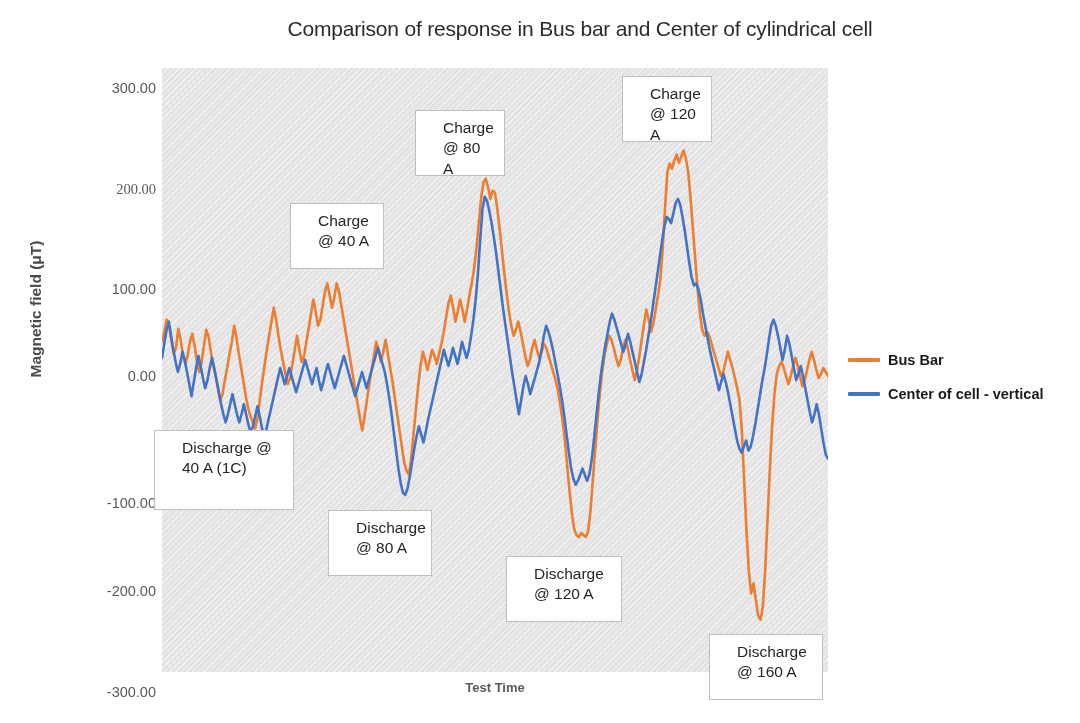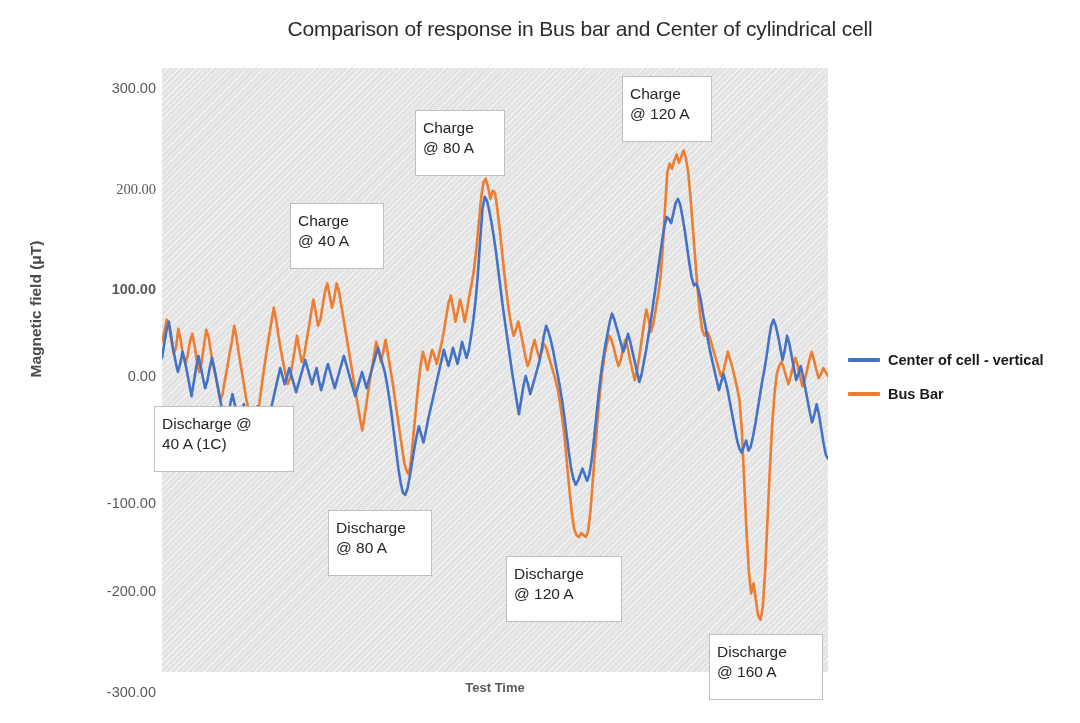--- a/index.html
+++ b/index.html
@@ -66,21 +66,21 @@
     font-weight:bold;
     color:#5a5a5a;
     white-space:nowrap;
   }
 
   .callout{
     position:absolute;
     background:#ffffff;
     border:1px solid #bfbfbf;
     box-sizing:border-box;
-    padding:7px 11px 8px 7px;
+    padding:7px 11px 8px 27px;
     font-size:15.5px;
     line-height:1.32;
     color:#262626;
     white-space:pre-line;
     z-index:5;
   }
 
   .legend{position:absolute;left:848px;top:352px;width:230px;}
   .legend-row{
     display:flex;align-items:center;
@@ -104,51 +104,51 @@
 
 <div id="chart-root">
 
   <div class="chart-title">Comparison of response in Bus bar and Center of cylindrical cell</div>
 
   <div class="y-axis-title">Magnetic field (μT)</div>
 
   <div class="y-axis-labels">
       <div class="ytick" style="top: 0px;">300.00</div>
       <div class="ytick" style="top: 100.667px; font-family: Liberation Serif, serif;">200.00</div>
-      <div class="ytick" style="top: 201.333px; font-weight: bold;">100.00</div>
+      <div class="ytick" style="top: 201.333px;">100.00</div>
       <div class="ytick" style="top: 288px;">0.00</div>
       <div class="ytick" style="top: 415px;">-100.00</div>
       <div class="ytick" style="top: 503.333px;">-200.00</div>
       <div class="ytick" style="top: 604px;">-300.00</div>
     </div>
 
   <div class="plot-area">
     <svg class="plot-svg" viewBox="0 0 666 604" preserveAspectRatio="none">
       <g>
           <polyline points="0.00,273.81 2.33,263.75 4.66,251.67 6.99,257.71 9.31,271.80 11.64,285.89 13.97,279.85 16.30,260.73 18.63,271.80 20.96,287.91 23.29,295.96 25.62,287.91 27.94,273.81 30.27,265.76 32.60,277.84 34.93,292.94 37.26,304.01 39.59,293.95 41.92,277.84 44.24,261.73 46.57,268.78 48.90,283.88 51.23,297.97 53.56,308.04 55.89,320.12 58.22,332.20 60.55,326.16 62.87,312.07 65.20,299.99 67.53,285.89 69.86,273.81 72.19,257.71 74.52,269.79 76.85,285.89 79.17,299.99 81.50,314.08 83.83,328.17 86.16,340.25 88.49,348.31 90.82,354.35 93.15,360.39 95.48,350.32 97.80,332.20 100.13,314.08 102.46,297.97 104.79,281.87 107.12,267.77 109.45,253.68 111.78,239.59 114.10,251.67 116.43,267.77 118.76,281.87 121.09,293.95 123.42,306.03 125.75,316.09 128.08,310.05 130.41,295.96 132.73,281.87 135.06,267.77 137.39,281.87 139.72,293.95 142.05,287.91 144.38,273.81 146.71,259.72 149.03,245.63 151.36,231.53 153.69,243.61 156.02,257.71 158.35,251.67 160.68,237.57 163.01,223.48 165.34,215.43 167.66,227.51 169.99,239.59 172.32,229.52 174.65,215.43 176.98,223.48 179.31,237.57 181.64,251.67 183.97,265.76 186.29,279.85 188.62,293.95 190.95,308.04 193.28,322.13 195.61,336.23 197.94,350.32 200.27,362.40 202.59,348.31 204.92,332.20 207.25,316.09 209.58,302.00 211.91,287.91 214.24,273.81 216.57,281.87 218.90,293.95 221.22,283.88 223.55,271.80 225.88,285.89 228.21,299.99 230.54,314.08 232.87,330.19 235.20,346.29 237.52,362.40 239.85,378.51 242.18,394.61 244.51,402.67 246.84,406.69 249.17,390.59 251.50,366.43 253.83,342.27 256.15,318.11 258.48,297.97 260.81,283.88 263.14,291.93 265.47,302.00 267.80,291.93 270.13,281.87 272.45,287.91 274.78,295.96 277.11,285.89 279.44,275.83 281.77,263.75 284.10,249.65 286.43,235.56 288.76,227.51 291.08,239.59 293.41,253.68 295.74,243.61 298.07,231.53 300.40,241.60 302.73,253.68 305.06,241.60 307.38,227.51 309.71,215.43 312.04,201.33 314.37,181.20 316.70,156.03 319.03,130.87 321.36,114.76 323.69,110.73 326.01,118.79 328.34,130.87 330.67,122.81 333.00,124.83 335.33,140.93 337.66,161.07 339.99,183.21 342.31,205.36 344.64,225.49 346.97,243.61 349.30,257.71 351.63,267.77 353.96,261.73 356.29,253.68 358.62,263.75 360.94,275.83 363.27,287.91 365.60,297.97 367.93,291.93 370.26,279.85 372.59,271.80 374.92,281.87 377.24,289.92 379.57,283.88 381.90,275.83 384.23,279.85 386.56,287.91 388.89,295.96 391.22,304.01 393.55,312.07 395.87,322.13 398.20,336.23 400.53,352.33 402.86,372.47 405.19,397.63 407.52,422.80 409.85,444.95 412.17,461.05 414.50,467.09 416.83,469.11 419.16,465.08 421.49,467.09 423.82,469.11 426.15,463.07 428.48,442.93 430.80,412.73 433.13,382.53 435.46,352.33 437.79,326.16 440.12,304.01 442.45,287.91 444.78,275.83 447.10,267.77 449.43,271.80 451.76,279.85 454.09,289.92 456.42,297.97 458.75,291.93 461.08,279.85 463.41,271.80 465.73,279.85 468.06,291.93 470.39,302.00 472.72,312.07 475.05,302.00 477.38,287.91 479.71,271.80 482.03,255.69 484.36,241.60 486.69,251.67 489.02,263.75 491.35,255.69 493.68,241.60 496.01,227.51 498.34,211.40 500.66,181.20 502.99,140.93 505.32,104.69 507.65,95.63 509.98,100.67 512.31,92.61 514.64,86.57 516.97,94.63 519.29,88.59 521.62,82.55 523.95,90.60 526.28,104.69 528.61,130.87 530.94,161.07 533.27,191.27 535.59,221.47 537.92,245.63 540.25,261.73 542.58,267.77 544.91,263.75 547.24,267.77 549.57,275.83 551.90,283.88 554.22,291.93 556.55,299.99 558.88,308.04 561.21,304.01 563.54,293.95 565.87,283.88 568.20,291.93 570.52,299.99 572.85,310.05 575.18,320.12 577.51,332.20 579.84,362.40 582.17,412.73 584.50,463.07 586.83,503.33 589.15,525.48 591.48,515.41 593.81,531.52 596.14,547.63 598.47,551.65 600.80,539.57 603.13,503.33 605.45,453.00 607.78,402.67 610.11,358.37 612.44,326.16 614.77,306.03 617.10,297.97 619.43,293.95 621.76,299.99 624.08,308.04 626.41,316.09 628.74,308.04 631.07,297.97 633.40,289.92 635.73,297.97 638.06,308.04 640.38,318.11 642.71,312.07 645.04,302.00 647.37,291.93 649.70,283.88 652.03,291.93 654.36,302.00 656.69,310.05 659.01,306.03 661.34,299.99 663.67,304.01 666.00,308.04" fill="none" stroke="#ED7D31" stroke-width="2.6" stroke-linejoin="round" stroke-linecap="round"></polyline>
           <polyline points="0.00,289.92 2.27,275.83 4.55,261.73 6.82,253.68 9.09,267.77 11.37,281.87 13.64,293.95 15.91,304.01 18.18,295.96 20.46,283.88 22.73,291.93 25.00,304.01 27.28,316.09 29.55,328.17 31.82,314.08 34.10,299.99 36.37,287.91 38.64,297.97 40.91,310.05 43.19,320.12 45.46,312.07 47.73,299.99 50.01,289.92 52.28,299.99 54.55,312.07 56.83,324.15 59.10,336.23 61.37,346.29 63.65,354.35 65.92,346.29 68.19,336.23 70.46,326.16 72.74,336.23 75.01,346.29 77.28,354.35 79.56,346.29 81.83,336.23 84.10,346.29 86.38,356.36 88.65,364.41 90.92,358.37 93.19,348.31 95.47,338.24 97.74,348.31 100.01,360.39 102.29,368.44 104.56,360.39 106.83,350.32 109.11,340.25 111.38,330.19 113.65,320.12 115.92,310.05 118.20,299.99 120.47,308.04 122.74,316.09 125.02,308.04 127.29,299.99 129.56,308.04 131.84,316.09 134.11,324.15 136.38,316.09 138.66,308.04 140.93,299.99 143.20,291.93 145.47,299.99 147.75,308.04 150.02,316.09 152.29,308.04 154.57,299.99 156.84,312.07 159.11,322.13 161.39,314.08 163.66,304.01 165.93,295.96 168.20,304.01 170.48,312.07 172.75,320.12 175.02,312.07 177.30,304.01 179.57,295.96 181.84,287.91 184.12,295.96 186.39,304.01 188.66,312.07 190.94,320.12 193.21,328.17 195.48,320.12 197.75,312.07 200.03,304.01 202.30,312.07 204.57,320.12 206.85,312.07 209.12,304.01 211.39,295.96 213.67,287.91 215.94,279.85 218.21,287.91 220.48,295.96 222.76,304.01 225.03,316.09 227.30,330.19 229.58,346.29 231.85,364.41 234.12,382.53 236.40,400.65 238.67,414.75 240.94,424.81 243.22,426.83 245.49,420.79 247.76,408.71 250.03,394.61 252.31,380.52 254.58,368.44 256.85,358.37 259.13,366.43 261.40,374.48 263.67,364.41 265.95,352.33 268.22,342.27 270.49,332.20 272.76,322.13 275.04,312.07 277.31,302.00 279.58,291.93 281.86,281.87 284.13,289.92 286.40,297.97 288.68,289.92 290.95,279.85 293.22,287.91 295.49,295.96 297.77,285.89 300.04,273.81 302.31,281.87 304.59,289.92 306.86,281.87 309.13,267.77 311.41,251.67 313.68,231.53 315.95,205.36 318.23,171.13 320.50,140.93 322.77,128.85 325.04,132.88 327.32,142.95 329.59,155.03 331.86,169.12 334.14,185.23 336.41,203.35 338.68,221.47 340.96,239.59 343.23,255.69 345.50,271.80 347.77,287.91 350.05,304.01 352.32,318.11 354.59,332.20 356.87,346.29 359.14,332.20 361.41,318.11 363.69,308.04 365.96,316.09 368.23,326.16 370.51,318.11 372.78,310.05 375.05,302.00 377.32,293.95 379.60,281.87 381.87,267.77 384.14,257.71 386.42,263.75 388.69,271.80 390.96,281.87 393.24,293.95 395.51,306.03 397.78,318.11 400.05,332.20 402.33,348.31 404.60,366.43 406.87,384.55 409.15,400.65 411.42,410.72 413.69,416.76 415.97,412.73 418.24,406.69 420.51,400.65 422.78,406.69 425.06,412.73 427.33,406.69 429.60,392.60 431.88,372.47 434.15,350.32 436.42,328.17 438.70,308.04 440.97,291.93 443.24,277.84 445.52,265.76 447.79,253.68 450.06,245.63 452.33,251.67 454.61,259.72 456.88,267.77 459.15,275.83 461.43,283.88 463.70,275.83 465.97,265.76 468.25,273.81 470.52,283.88 472.79,293.95 475.06,304.01 477.34,314.08 479.61,306.03 481.88,293.95 484.16,281.87 486.43,267.77 488.70,253.68 490.98,237.57 493.25,221.47 495.52,205.36 497.80,189.25 500.07,173.15 502.34,159.05 504.61,148.99 506.89,151.00 509.16,155.03 511.43,144.96 513.71,134.89 515.98,130.87 518.25,136.91 520.53,148.99 522.80,163.08 525.07,179.19 527.34,195.29 529.62,209.39 531.89,217.44 534.16,215.43 536.44,221.47 538.71,231.53 540.98,245.63 543.26,257.71 545.53,269.79 547.80,281.87 550.08,291.93 552.35,302.00 554.62,312.07 556.89,322.13 559.17,314.08 561.44,306.03 563.71,314.08 565.99,324.15 568.26,336.23 570.53,348.31 572.81,360.39 575.08,372.47 577.35,380.52 579.62,384.55 581.90,378.51 584.17,372.47 586.44,382.53 588.72,378.51 590.99,368.44 593.26,356.36 595.54,342.27 597.81,328.17 600.08,314.08 602.35,302.00 604.63,287.91 606.90,271.80 609.17,257.71 611.45,251.67 613.72,257.71 615.99,267.77 618.27,279.85 620.54,291.93 622.81,281.87 625.09,267.77 627.36,275.83 629.63,287.91 631.90,299.99 634.18,312.07 636.45,306.03 638.72,297.97 641.00,308.04 643.27,320.12 645.54,332.20 647.82,344.28 650.09,354.35 652.36,346.29 654.63,336.23 656.91,346.29 659.18,360.39 661.45,374.48 663.73,386.56 666.00,390.59" fill="none" stroke="#4472C4" stroke-width="2.6" stroke-linejoin="round" stroke-linecap="round"></polyline>
         </g>
     </svg>
   </div>
 
   <div class="x-axis-title">Test Time</div>
 
   <div class="legend">
       <div class="legend-row">
+        <span class="legend-swatch" style="background: rgb(237, 125, 49);"></span>
+        <span class="legend-label">Bus Bar</span>
+      </div>
+      <div class="legend-row">
         <span class="legend-swatch" style="background: rgb(68, 114, 196);"></span>
         <span class="legend-label">Center of cell - vertical</span>
-      </div>
-      <div class="legend-row">
-        <span class="legend-swatch" style="background: rgb(237, 125, 49);"></span>
-        <span class="legend-label">Bus Bar</span>
       </div>
     </div>
 
   <div id="annotation-layer">
-      <div class="callout" style="left: 154px; top: 406px; width: 140px; height: 66px;">Discharge @
+      <div class="callout" style="left: 154px; top: 430px; width: 140px; height: 80px;">Discharge @
 40 A (1C)</div>
       <div class="callout" style="left: 290px; top: 203px; width: 94px; height: 66px;">Charge
 @ 40 A</div>
       <div class="callout" style="left: 328px; top: 510px; width: 104px; height: 66px;">Discharge
 @ 80 A</div>
       <div class="callout" style="left: 415px; top: 110px; width: 90px; height: 66px;">Charge
 @ 80 A</div>
       <div class="callout" style="left: 506px; top: 556px; width: 116px; height: 66px;">Discharge
 @ 120 A</div>
       <div class="callout" style="left: 622px; top: 76px; width: 90px; height: 66px;">Charge

